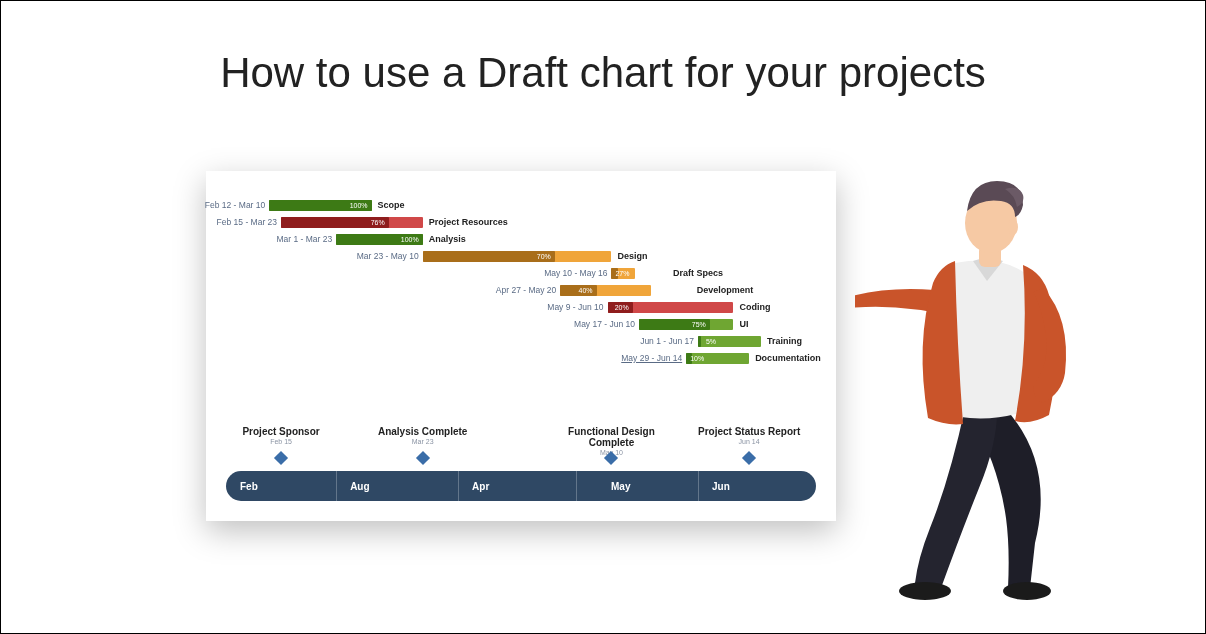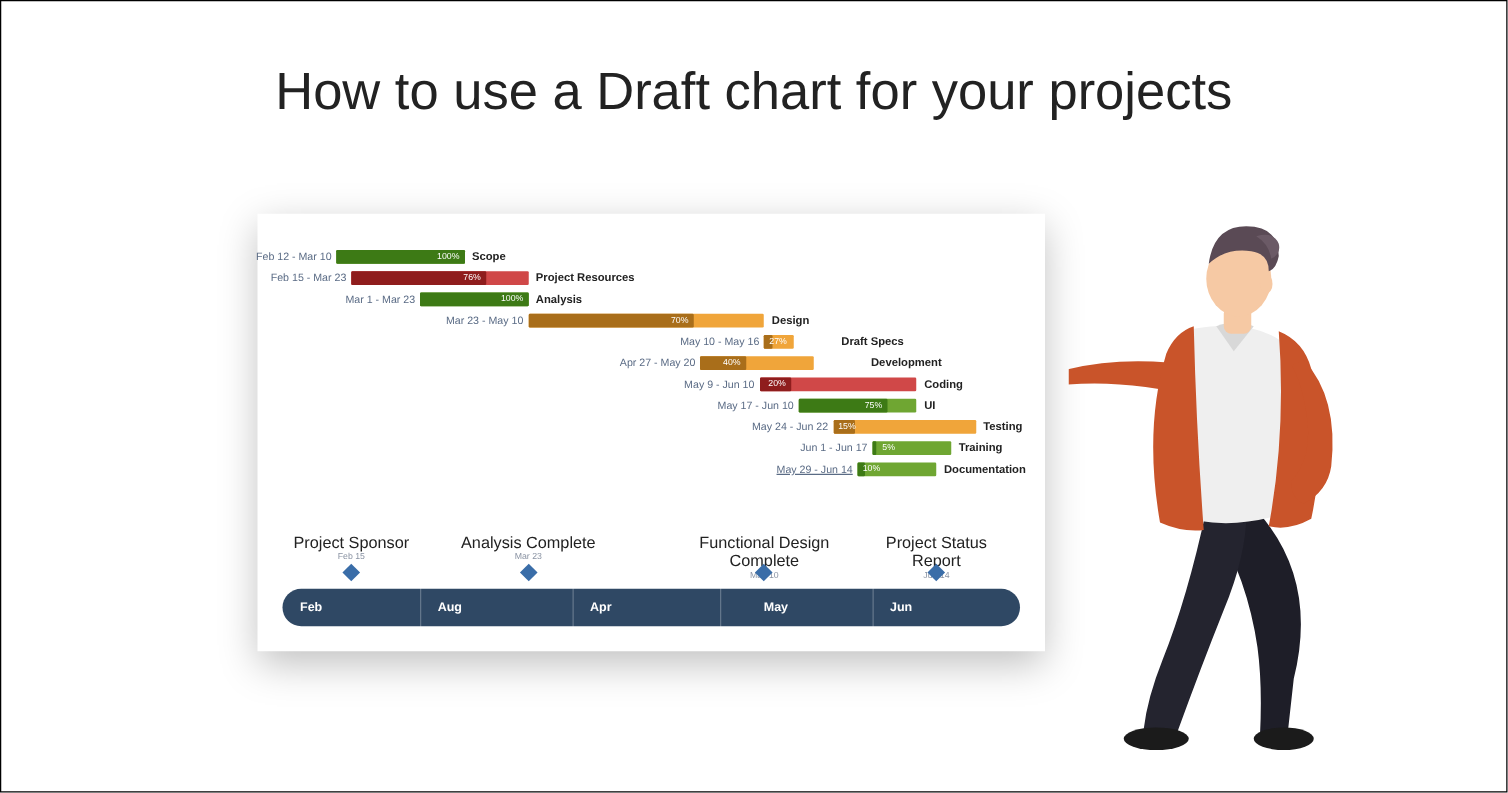--- a/index.html
+++ b/index.html
@@ -89,21 +89,21 @@
   }
   .ms {
     position: absolute;
     width: 120px;
     text-align: center;
     transform: translateX(-50%);
     top: 0;
     font-size: 9px;
     color: #222;
   }
-  .ms .mname { font-weight: 400; font-size: 13px; }
+  .ms .mname { font-weight: 700; font-size: 10px; }
   .ms .mdate { font-size: 7px; color: #8a93a3; margin-top: 1px; }
   .ms .diamond {
     width: 10px; height: 10px;
     background: #3a6da8;
     transform: rotate(45deg);
     position: absolute;
     left: 50%;
     margin-left: -5px;
     top: 27px;
     z-index: 2;
@@ -199,27 +199,20 @@
         <span class="progress" style="left: 381.533px; width: 25.1733px; background: rgb(143, 29, 29);"></span>
         <span class="pct" style="left: 381.533px; width: 25.1733px;">20%</span>
         <span class="name" style="left: 513.4px;">Coding</span>
       </div>
       <div class="row">
         <span class="date" style="left: 409px; transform: translateX(-100%);">May 17 - Jun 10</span>
         <span class="track" style="left: 413px; width: 94.4px; background: rgb(111, 166, 50);"></span>
         <span class="progress" style="left: 413px; width: 70.8px; background: rgb(61, 122, 21);"></span>
         <span class="pct" style="left: 413px; width: 70.8px;">75%</span>
         <span class="name" style="left: 513.4px;">UI</span>
-      </div>
-      <div class="row">
-        <span class="date" style="left: 436.533px; transform: translateX(-100%);">May 24 - Jun 22</span>
-        <span class="track" style="left: 440.533px; width: 114.067px; background: rgb(240, 165, 58);"></span>
-        <span class="progress" style="left: 440.533px; width: 17.11px; background: rgb(169, 110, 26);"></span>
-        <span class="pct" style="left: 440.533px; width: 22px;">15%</span>
-        <span class="name" style="left: 560.6px;">Testing</span>
       </div>
       <div class="row">
         <span class="date" style="left: 468px; transform: translateX(-100%);">Jun 1 - Jun 17</span>
         <span class="track" style="left: 472px; width: 62.9333px; background: rgb(111, 166, 50);"></span>
         <span class="progress" style="left: 472px; width: 3.14667px; background: rgb(61, 122, 21);"></span>
         <span class="pct" style="left: 472px; width: 22px;">5%</span>
         <span class="name" style="left: 540.933px;">Training</span>
       </div>
       <div class="row">
         <span class="date" style="left: 456.2px; transform: translateX(-100%); text-decoration: underline;">May 29 - Jun 14</span>

